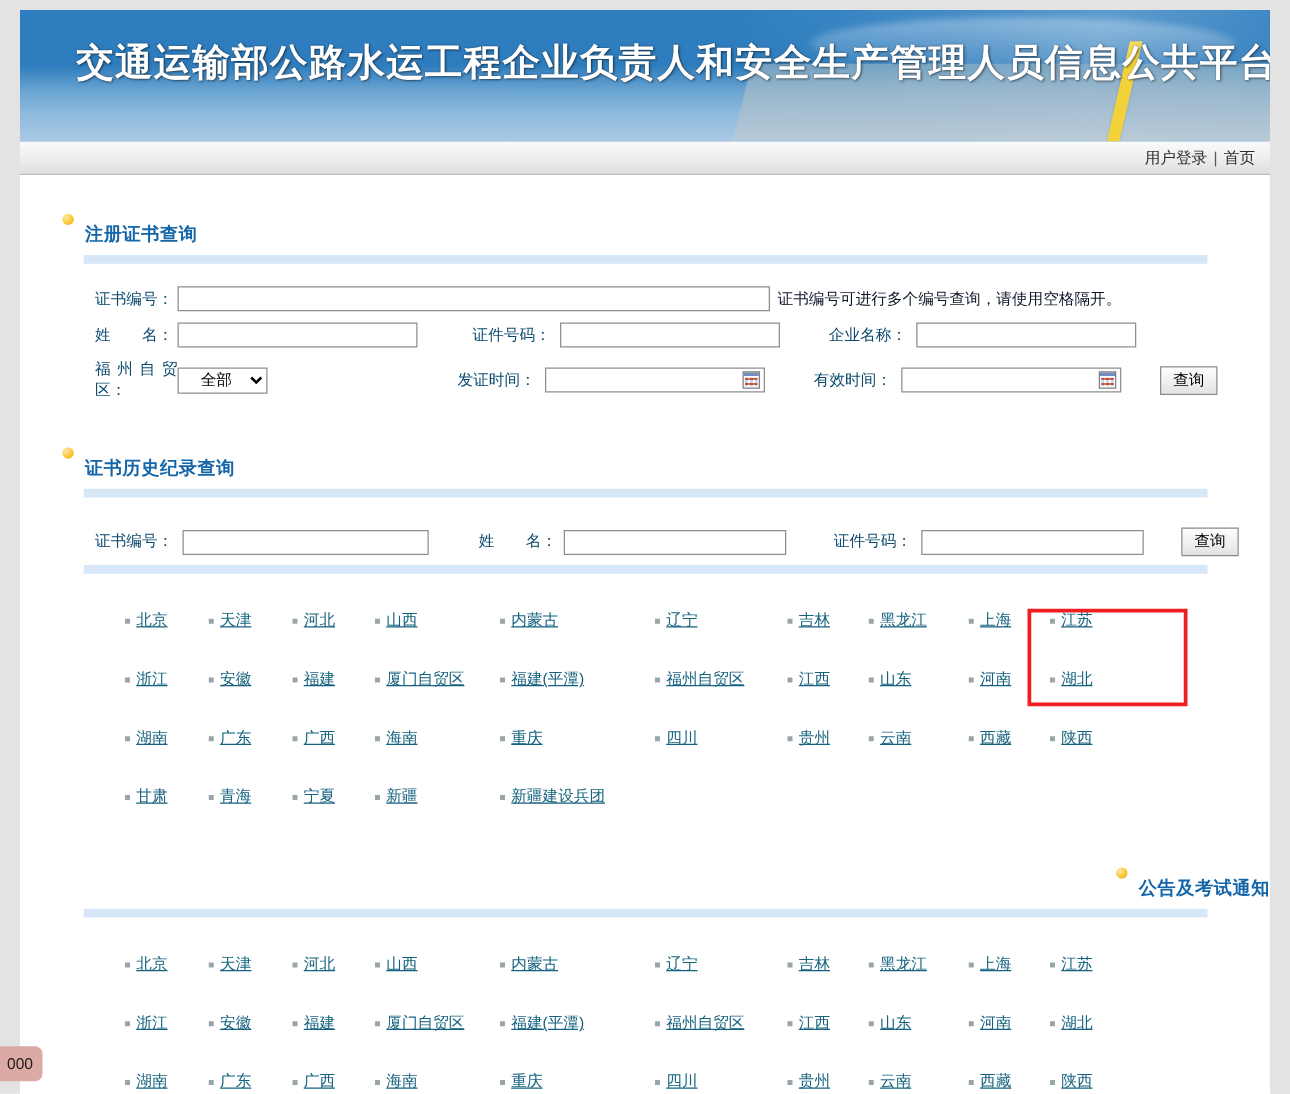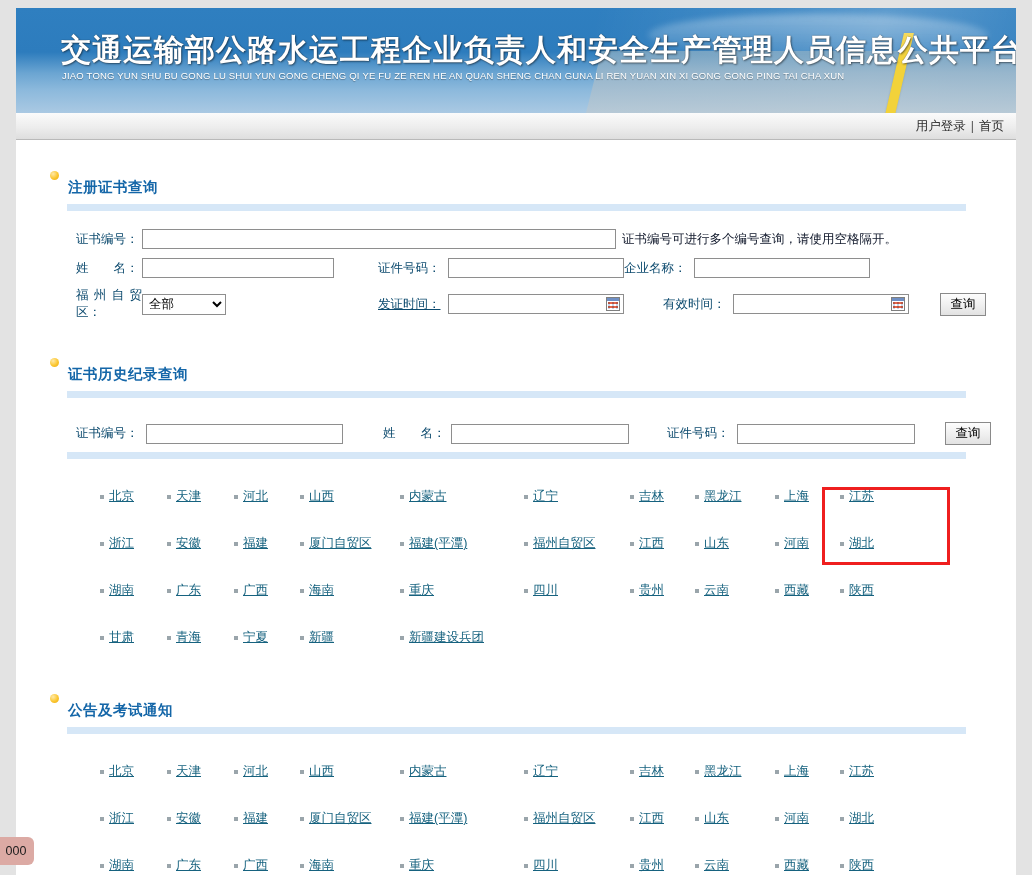--- a/index.html
+++ b/index.html
@@ -209,21 +209,20 @@
 <body>
 
 <div class="page">
 
   <div class="banner">
     <div class="road"></div>
     <div class="roadband"></div>
     <div class="yellowline"></div>
     <div class="skyhaze"></div>
     <div class="banner-title">交通运输部公路水运工程企业负责人和安全生产管理人员信息公共平台查询</div>
-    <div class="banner-sub">JIAO TONG YUN SHU BU GONG LU SHUI YUN GONG CHENG QI YE FU ZE REN HE AN QUAN SHENG CHAN GUNA LI REN YUAN XIN XI GONG GONG PING TAI CHA XUN</div>
   </div>
 
   <div class="topnav">
     <a href="#">用户登录</a>
     <span class="sep">|</span>
     <a href="#">首页</a>
   </div>
 
   <div class="content">
 
@@ -239,30 +238,30 @@
         <span class="lbl" style="width:66px;">证书编号：</span>
         <input type="text" style="width: 474px;" value="">
         <span class="hint" style="margin-left:6px;">证书编号可进行多个编号查询，请使用空格隔开。</span>
       </div>
 
       <div class="row" style="padding-left:60px;">
         <span class="lbl" style="width:66px;">姓　　名：</span>
         <input type="text" style="width: 192px;" value="">
         <span class="lbl" style="width:70px; margin-left:44px;">证件号码：</span>
         <input type="text" style="width: 176px;" value="">
-        <span class="lbl" style="width:70px; ">企业名称：</span>
+        <span class="lbl" style="width:70px; margin-left:39px;">企业名称：</span>
         <input type="text" style="width: 176px;" value="">
       </div>
 
       <div class="row" style="padding-left:60px;">
         <span class="lbl" style="width:66px;">福州自贸区：</span>
-        <select style="width:84px;">
+        <select style="width:72px;text-align:center;">
           <option>全部</option>
         </select>
-        <span class="lbl" style="width:70px; margin-left:152px;text-decoration:underline;">发证时间：</span>
+        <span class="lbl" style="width:70px; margin-left:152px;">发证时间：</span>
         <span class="datewrap">
           <input type="text" style="width: 176px;" value="">
           <span class="calicon">
               <i></i>
             </span>
         </span>
         <span class="lbl" style="width:70px; margin-left:39px;">有效时间：</span>
         <span class="datewrap">
           <input type="text" style="width: 176px;" value="">
           <span class="calicon">
@@ -438,21 +437,21 @@
             <span class="sq"></span>
             <a class="plink" href="#">新疆</a>
           </span>
           <span class="cell" style="position: absolute; left: 384px;">
             <span class="sq"></span>
             <a class="plink" href="#">新疆建设兵团</a>
           </span>
         </div>
       </div>
 
-    <div class="section-head" style="padding-top:12px;">
+    <div class="section-head" style="padding-top:12px;justify-content:flex-end;">
       <span class="dot"></span>
       <span class="section-title">公告及考试通知</span>
     </div>
     <div class="rule"></div>
 
     <div class="grid" id="notices-grid" style="padding-left:0;">
         <div class="grow" style="position: relative;">
           <span class="cell" style="position: absolute; left: 84px;">
             <span class="sq"></span>
             <a class="plink" href="#">北京</a>

